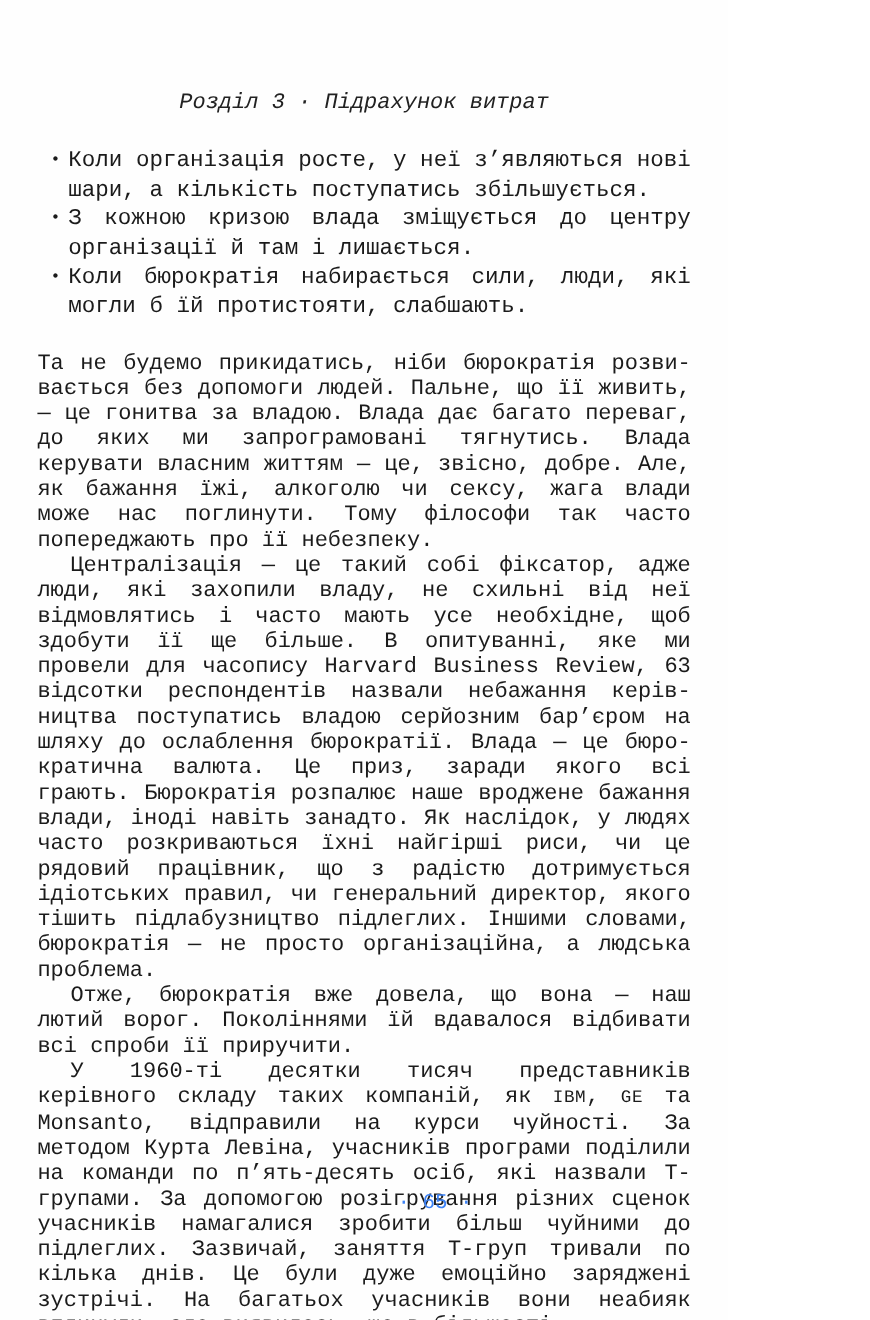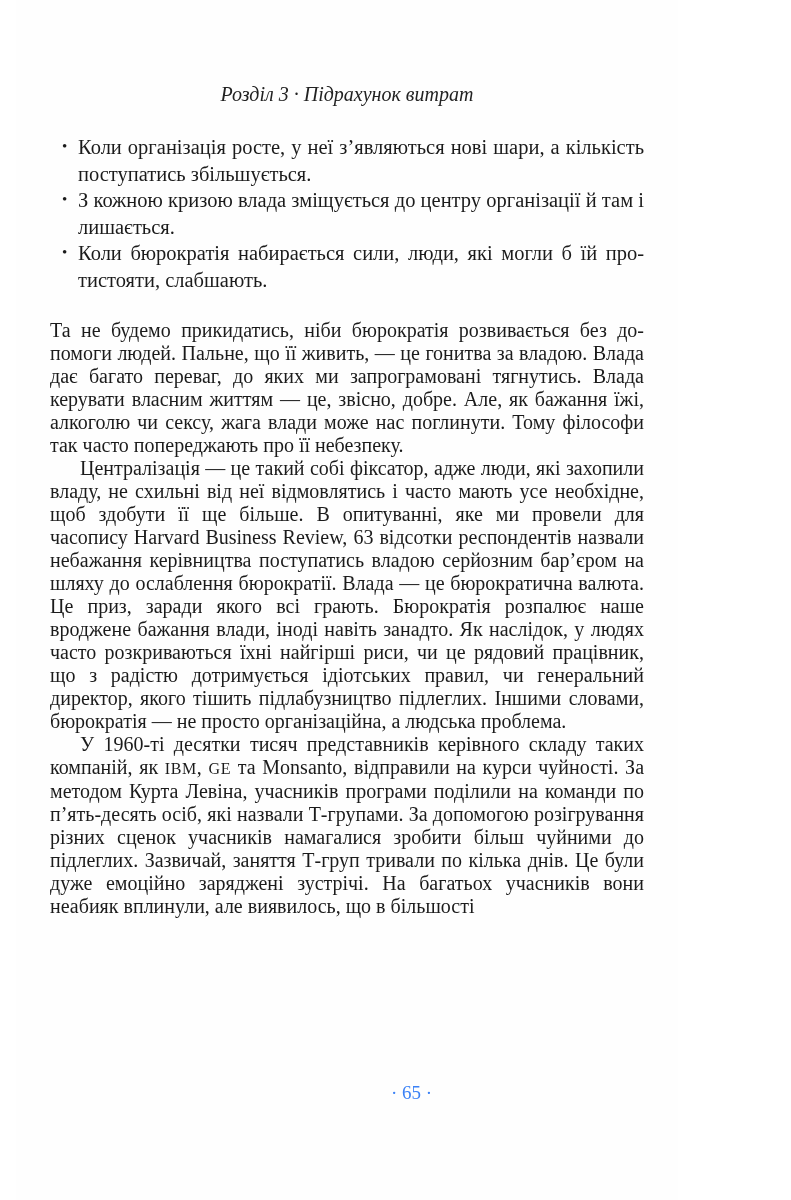--- a/index.html
+++ b/index.html
@@ -11,22 +11,21 @@
     height: 1200px;
     background: #ffffff;
     overflow: hidden;
   }
   .page {
     position: relative;
     width: 662px;
     height: 1200px;
     background: #fefefe;
     color: #1b1b1b;
-    font-family: Liberation Serif, serif;
-    margin-left: 16px;
+    font-family: Liberation Mono, monospace;
   }
   .running-head {
     padding-top: 82px;
     text-align: center;
     font-style: italic;
     font-size: 20px;
     line-height: 24px;
     color: #222;
   }
   .content {
@@ -99,20 +98,21 @@
       </li>
       <li>
         <span class="marker">•</span>
         <span class="li-text">Коли бюрократія набирається сили, люди, які могли б їй про­тистояти, слабшають.</span>
       </li>
     </ul>
 
     <div class="paragraphs">
       <p class="para">Та не будемо прикидатись, ніби бюрократія розви­вається без до­помоги людей. Пальне, що її живить, — це гонитва за владою. Вла­да дає багато переваг, до яких ми запрогра­мовані тягнутись. Вла­да керувати власним життям — це, звісно, добре. Але, як бажання їжі, алкоголю чи сексу, жага влади може нас поглинути. Тому фі­лософи так часто попере­джають про її небезпеку.</p>
       <p class="para indent">Центра­лізація — це такий собі фіксатор, адже люди, які захо­пили владу, не схильні від неї відмов­лятись і часто мають усе не­обхідне, щоб здобути її ще більше. В опиту­ванні, яке ми провели для часопису Harvard Business Review, 63 відсотки респон­дентів назвали небажання керів­ництва поступатись владою серйозним бар’єром на шляху до ослаб­лення бюро­кратії. Влада — це бюро­кратична валюта. Це приз, заради якого всі грають. Бюро­кратія розпалює наше вроджене бажання влади, іноді навіть занадто. Як наслідок, у людях часто розкри­ваються їхні найгірші риси, чи це рядовий працівник, що з радістю дотри­мується ідіотських пра­вил, чи генеральний директор, якого тішить підлабуз­ництво під­леглих. Іншими словами, бюрократія — не просто організа­ційна, а людська проблема.</p>
+      <p class="para indent">Отже, бюрократія вже довела, що вона — наш лютий ворог. По­коліннями їй вдавалося відбивати всі спроби її приручити.</p>
       <p class="para indent">У 1960-ті десятки тисяч представ­ників керівного складу таких компаній, як <span class="sc">IBM</span>, <span class="sc">GE</span> та Monsanto, відправили на курси чуйнос­ті. За методом Курта Левіна, учасників програми поділили на ко­манди по п’ять-десять осіб, які назвали Т-групами. За допомогою розігру­вання різних сценок учасників намага­лися зробити більш чуйними до підлеглих. Зазвичай, заняття Т-груп тривали по кіль­ка днів. Це були дуже емоційно заряджені зустрічі. На багатьох учасників вони неабияк вплинули, але виявилось, що в більшості</p>
     </div>
 
   </div>
 
   <div class="page-number">· 65 ·</div>
 
 </div>
 
 </body></html>

